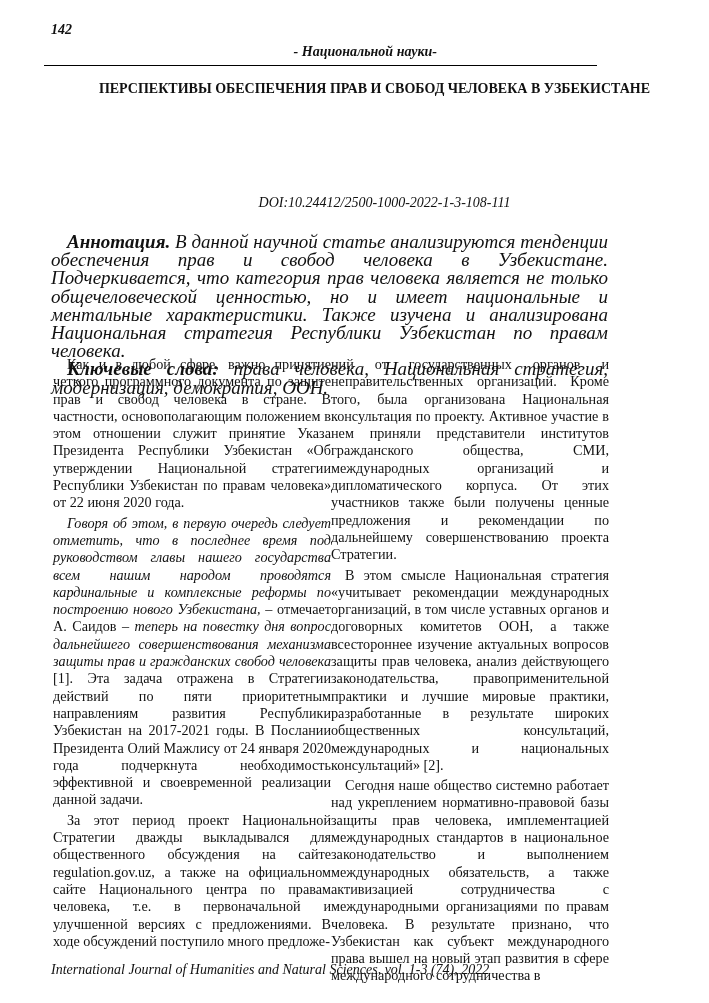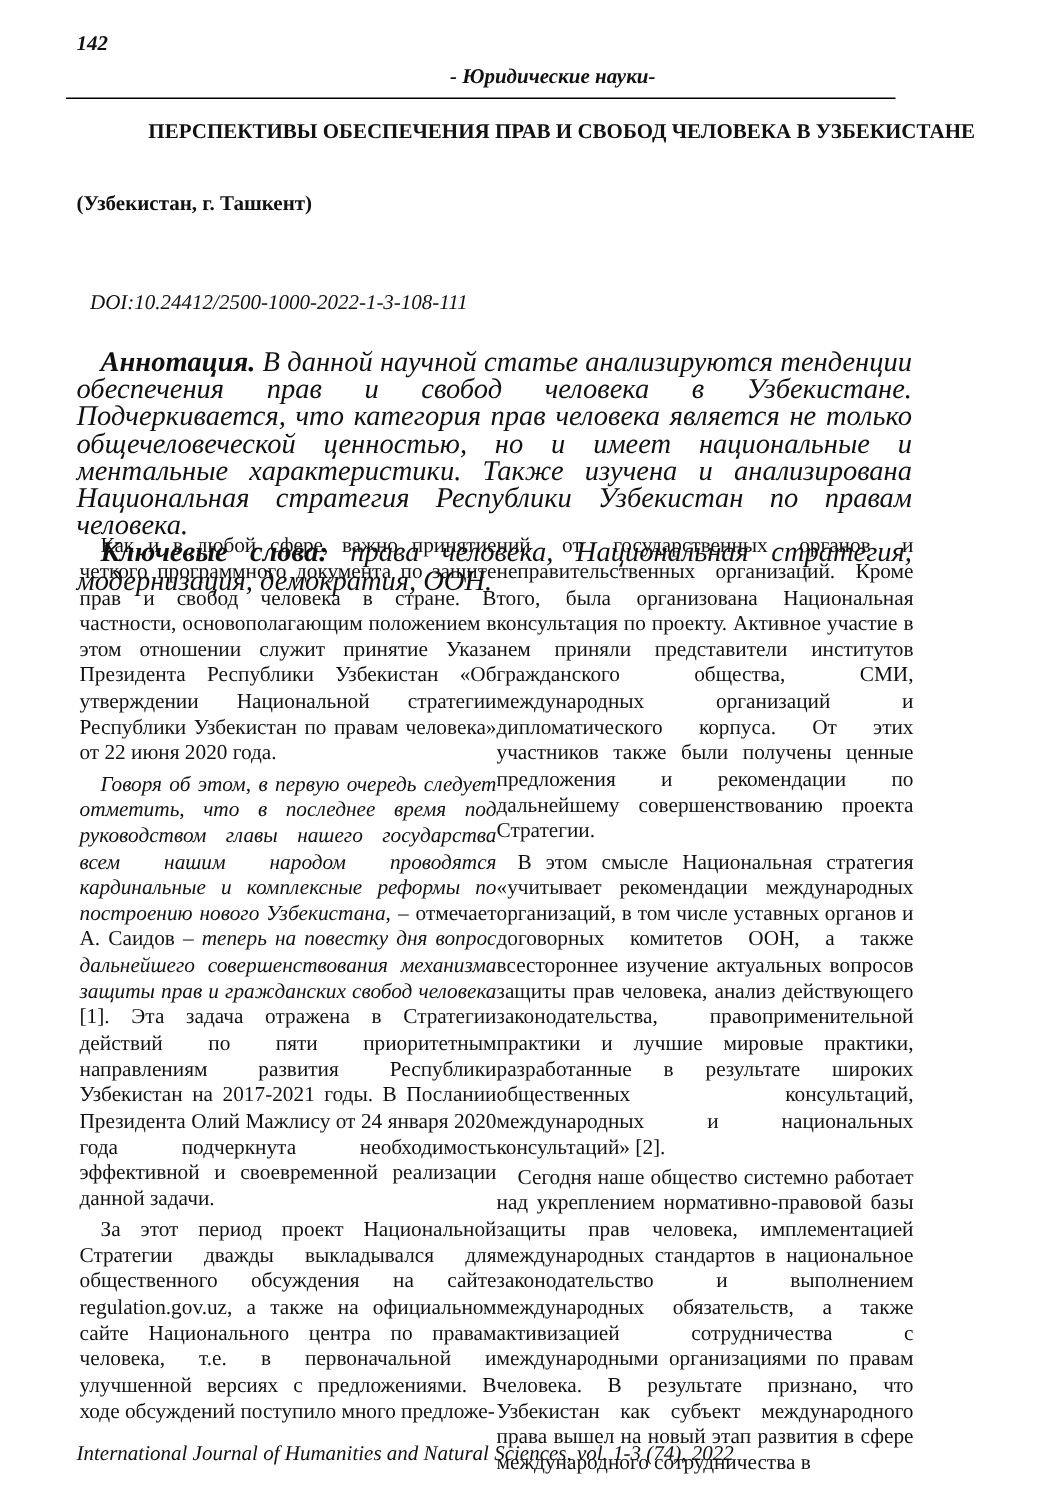--- a/index.html
+++ b/index.html
@@ -4,42 +4,41 @@
 <style>
   html, body { margin: 0; padding: 0; background: #ffffff; }
   body { width: 709px; height: 1003px; position: relative; overflow: hidden; color: #111; font-family: "Liberation Serif", serif; }
   .page-number { position: absolute; left: 51px; top: 22px; font-size: 14px; font-weight: bold; font-style: italic; }
   .section-header { position: absolute; left: 44px; width: 553px; top: 44px; text-align: right; font-size: 14px; font-weight: bold; font-style: italic; padding-right: 160px; box-sizing: border-box; }
   .header-rule { position: absolute; left: 44px; top: 65px; width: 553px; height: 0; border-top: 1px solid #000; }
   .title { position: absolute; left: 60px; width: 590px; top: 80px; text-align: right; font-size: 14px; font-weight: bold; line-height: 17px; }
   .author-block { position: absolute; left: 51px; top: 128px; font-size: 14px; line-height: 18px; }
   .author-block b { font-weight: bold; }
   .author-block i { font-style: italic; }
-  .doi { position: absolute; left: 0; width: 709px; top: 195px; text-align: left; font-style: italic; font-size: 14px; padding-left: 60px; box-sizing: border-box; }
+  .doi { position: absolute; left: 0; width: 709px; top: 195px; text-align: center; font-style: italic; font-size: 14px; padding-left: 60px; box-sizing: border-box; }
   .abstract { position: absolute; left: 51px; width: 557px; top: 233px; font-style: italic; font-size: 19px; line-height: 18.2px; text-align: justify; }
   .abstract p { margin: 0; text-indent: 16px; }
   .abstract .lbl { font-weight: bold; }
   .columns { position: absolute; left: 51px; top: 356px; width: 558px; display: flex; justify-content: flex-end; }
   .col { width: 278px; font-size: 14.2px; line-height: 17.3px; text-align: justify; hyphens: none; }
   .col p { margin: 0 0 3px 0; text-indent: 14px; }
   .col p.cont { text-indent: 0; }
   .col i { font-style: italic; }
   .footer { position: absolute; left: 51px; top: 962px; font-style: italic; font-size: 14px; }
 </style>
 </head>
 <body>
 
 <div class="page-number">142</div>
-<div class="section-header">- Юридические науки-</div>
+<div class="section-header">- Национальной науки-</div>
 <div class="header-rule"></div>
 
 <div class="title">ПЕРСПЕКТИВЫ ОБЕСПЕЧЕНИЯ ПРАВ И СВОБОД ЧЕЛОВЕКА В УЗБЕКИСТАНЕ</div>
 
 <div class="author-block">
-  <div><b>(Узбекистан, г. Ташкент)</b></div>
 </div>
 
 <div class="doi">DOI:10.24412/2500-1000-2022-1-3-108-111</div>
 
 <div class="abstract">
   <p><span class="lbl">Аннотация.</span><span> В данной научной статье анализируются тенденции обеспечения прав и свобод человека в Узбекистане. Подчеркивается, что категория прав человека является не только общечеловеческой ценностью, но и имеет национальные и ментальные характеристики. Также изучена и анализирована Национальная стратегия Республики Узбекистан по правам человека.</span></p>
   <p><span class="lbl">Ключевые слова:</span><span> права человека, Национальная стратегия, модернизация, демократия, ООН.</span></p>
 </div>
 
 <div class="columns">

